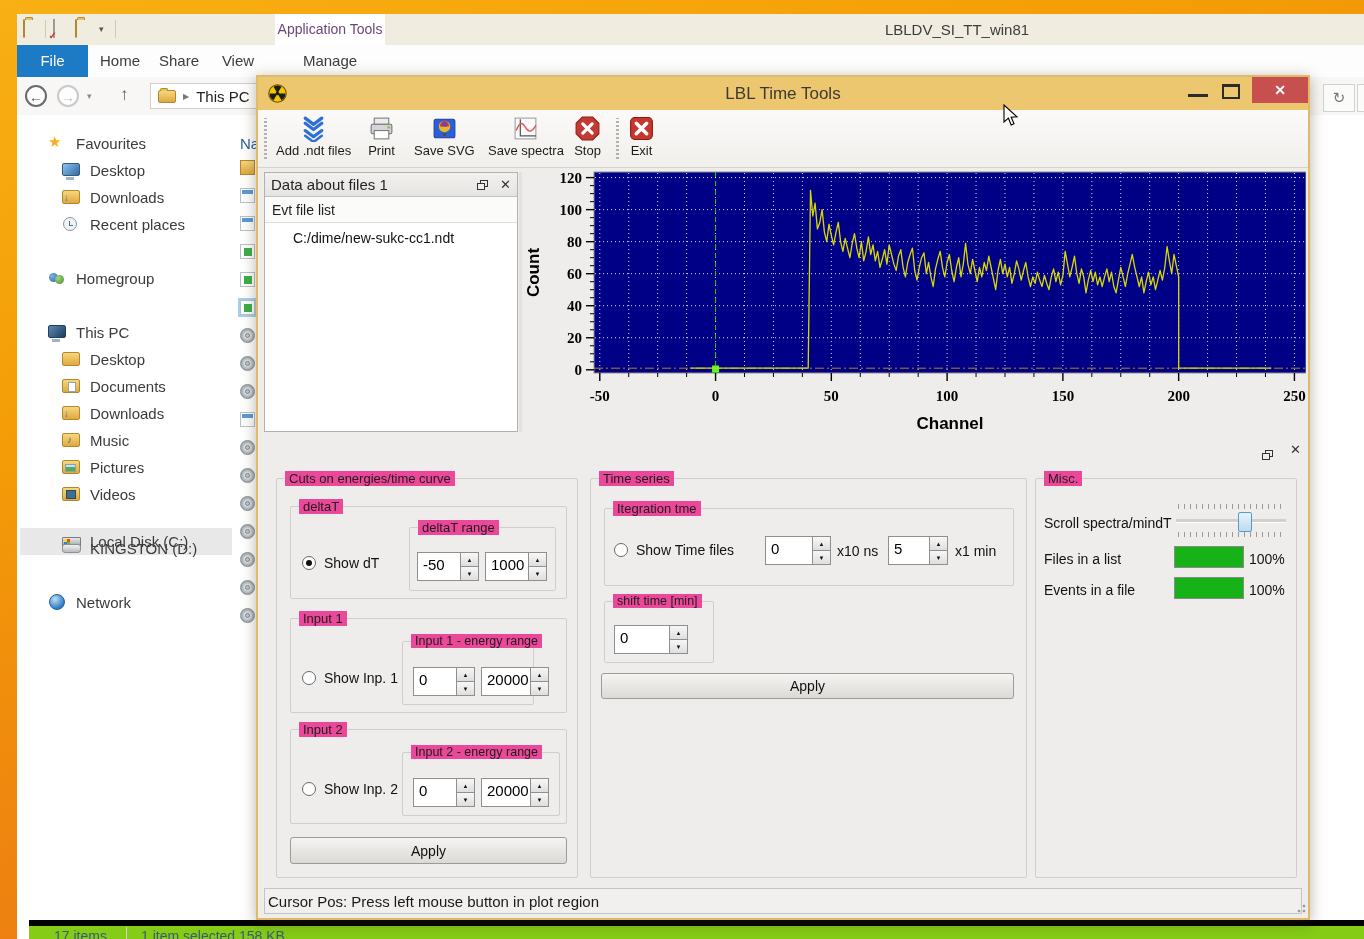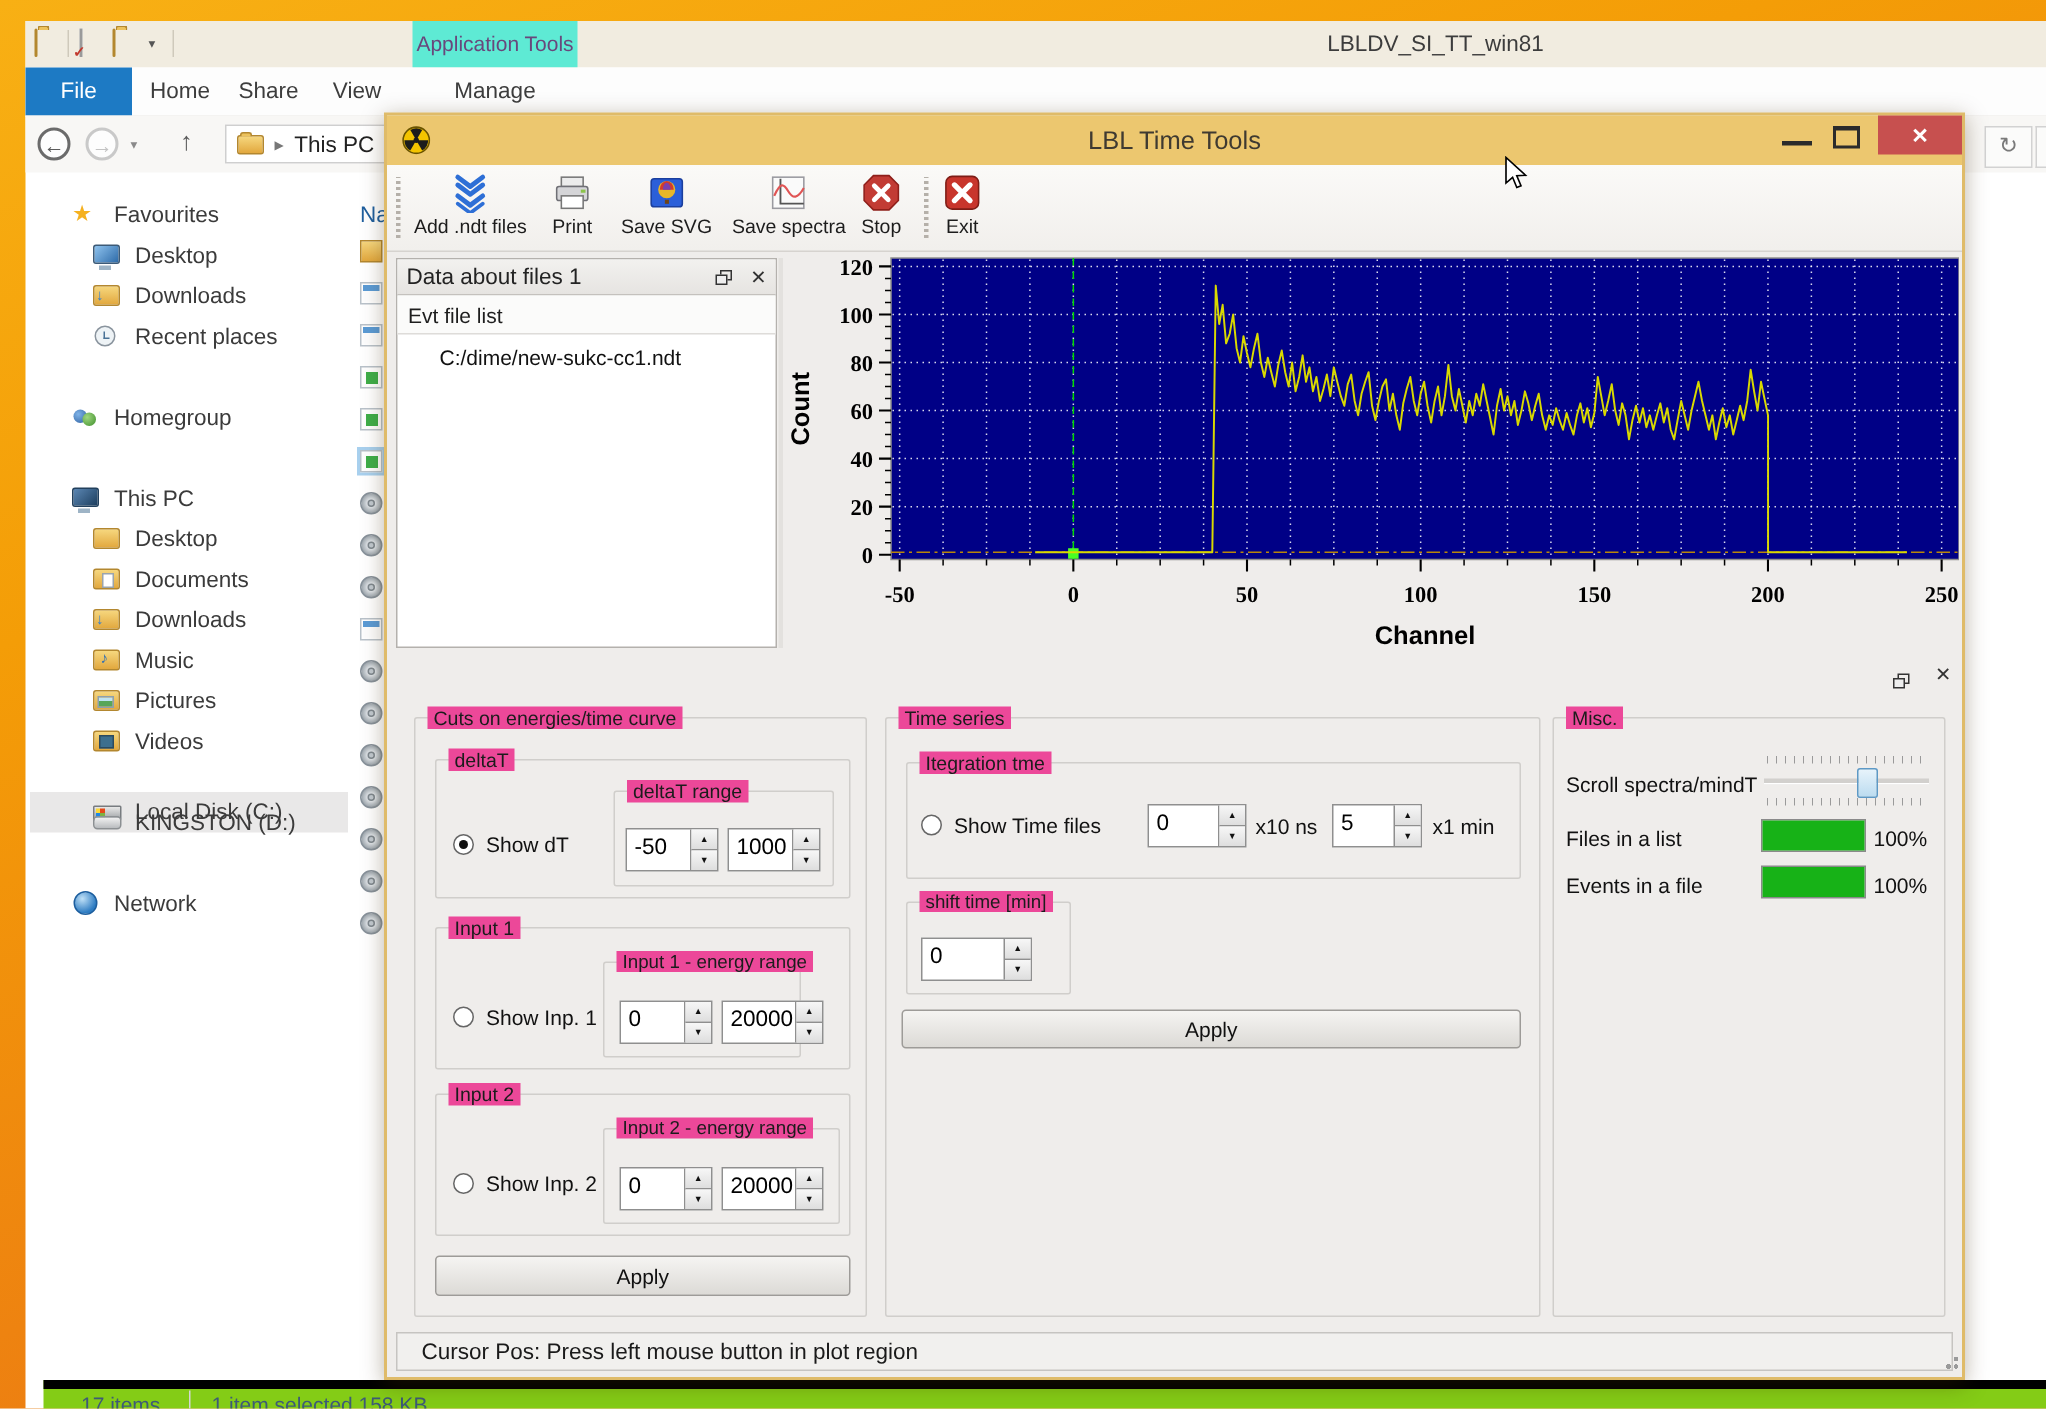--- a/index.html
+++ b/index.html
@@ -15,21 +15,21 @@
   .qat-sep{top:6px;width:1px;height:18px;background:#cfc9bb}
   .caret{font-size:9px;color:#555}
   
   .mfolder{background:linear-gradient(#f6d77e,#e2a83e);border:1px solid #b3872f;border-radius:2px;width:16px;height:11px;position:relative;margin-top:3px}
   .mfolder::before{content:'';position:absolute;top:-3px;left:1px;width:6px;height:2px;background:#ecc25d;border:1px solid #b3872f;border-bottom:none;border-radius:2px 2px 0 0}
   .mpage{width:12px;height:14px;background:#fff;border:1px solid #9a9a9a;position:relative;margin-top:1px}
   .mpage::after{content:'✓';position:absolute;right:-3px;bottom:-4px;color:#c23a2e;font-size:10px;font-weight:bold}
   #ex-ribbonrow{left:0;top:31px;width:100%;height:32px;background:#fdfdfd;border-bottom:1px solid #e4e2de}
   .rtab{top:0;height:32px;line-height:32px;text-align:center;font-size:15px;color:#3d3d3d}
   .rtab.file{background:#1d7ac4;color:#fff}
-  #apptools-tab{left:258px;top:0;width:110px;height:31px;line-height:31px;text-align:center;font-size:14px;color:#69477c;background:#5eead4}
+  #apptools-tab{left:258px;top:0;width:110px;height:31px;line-height:31px;text-align:center;font-size:14px;color:#69477c;background:#ffffff}
   #ex-navbar{left:0;top:63px;width:100%;height:38px;background:#f8f7f5}
   .navcirc{top:8px;width:22px;height:22px;border-radius:50%;border:2px solid #6b6b6b;color:#5a5a5a;text-align:center;line-height:21px;font-size:14px;box-sizing:border-box;background:#fdfdfd}
   .navcirc.disabled{border-color:#c9c9c9;color:#c3c3c3}
   #addressbar{left:133px;top:6px;width:1160px;height:26px;background:#fff;border:1px solid #cfcfcf;display:flex;align-items:center;padding-left:7px;box-sizing:border-box;gap:7px}
   #refresh-btn{left:1306px;top:7px;width:30px;height:26px;border:1px solid #d2d2d2;background:#fbfbfa;text-align:center;line-height:25px;color:#7a7a7a;font-size:15px}
   #search-sliver{left:1340px;top:7px;width:7px;height:26px;border:1px solid #d2d2d2;border-right:none;background:#fbfbfa}
   
   .srow{left:3px;width:212px;height:27px;display:flex;align-items:center;font-size:15px;color:#3b3b3b}
   .srow.selected{background:#e9e8e8}
   .srow .lbl{white-space:nowrap}
@@ -105,21 +105,21 @@
   .applybtn{position:absolute;border:1px solid #9d9b98;border-radius:3px;background:linear-gradient(#f5f4f2,#dcdad6);text-align:center;font-size:14px;color:#111;box-sizing:border-box}
   .unit{position:absolute;font-size:14px;color:#111}
   .pbar{position:absolute;width:70px;height:22px;border:1px solid #8a8a8a;background:#fff;box-sizing:border-box}
   .pbar .fill{height:100%;background:#17b217}
   .plabel{position:absolute;font-size:14px;color:#111}
   .pval{position:absolute;font-size:14px;color:#111}
   #slider{left:140px;top:25px;width:110px;height:34px}
   .sl-ticks{position:absolute;left:2px;width:106px;height:5px;background:repeating-linear-gradient(90deg,#9a9a9a 0 1px,transparent 1px 6px)}
   .sl-groove{position:absolute;left:0;top:15px;width:110px;height:3px;background:#d2d0cd;border-bottom:1px solid #fff}
   .sl-handle{position:absolute;top:8px;width:12px;height:18px;background:linear-gradient(#e7f3fb,#bcdcf0);border:1px solid #5d99c6;border-radius:2px}
-  #lbl-status{left:6px;top:811px;width:1038px;height:26px;background:#f1f0ee;border:1px solid #c6c4c1;box-sizing:border-box;display:flex;align-items:center;padding-left:16px;font-size:15px;color:#1a1a1a}
+  #lbl-status{left:6px;top:811px;width:1038px;height:26px;background:#f1f0ee;border:1px solid #c6c4c1;box-sizing:border-box;display:flex;align-items:center;padding-left:3px;font-size:15px;color:#1a1a1a}
   #grip{left:1036px;top:824px;width:12px;height:12px;background:
     radial-gradient(circle at 10px 10px,#9a9a9a 1.5px,transparent 1.6px),
     radial-gradient(circle at 10px 5px,#9a9a9a 1.5px,transparent 1.6px),
     radial-gradient(circle at 5px 10px,#9a9a9a 1.5px,transparent 1.6px)}
   #cursor{left:1003px;top:104px;z-index:50}
 </style>
 </head>
 <body>
 
 <div id="explorer" class="abs">

